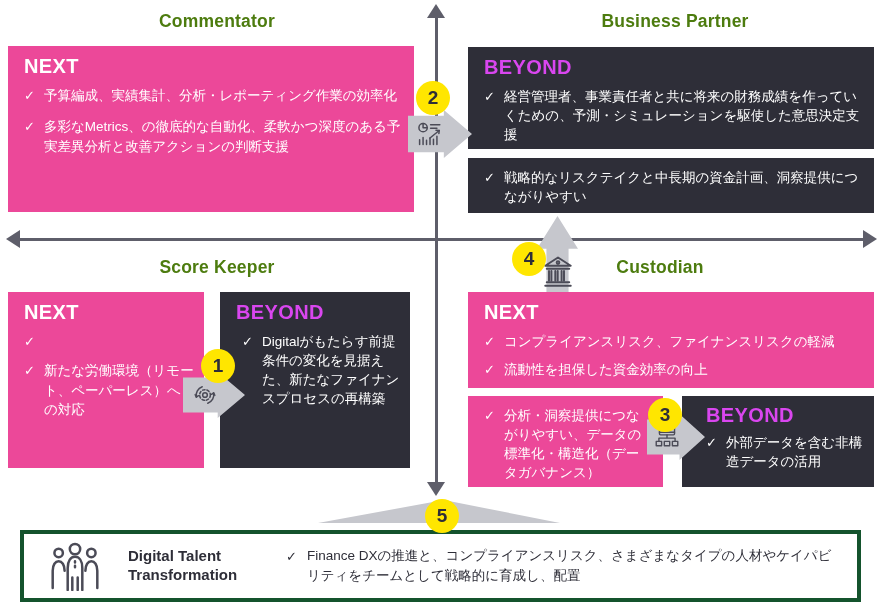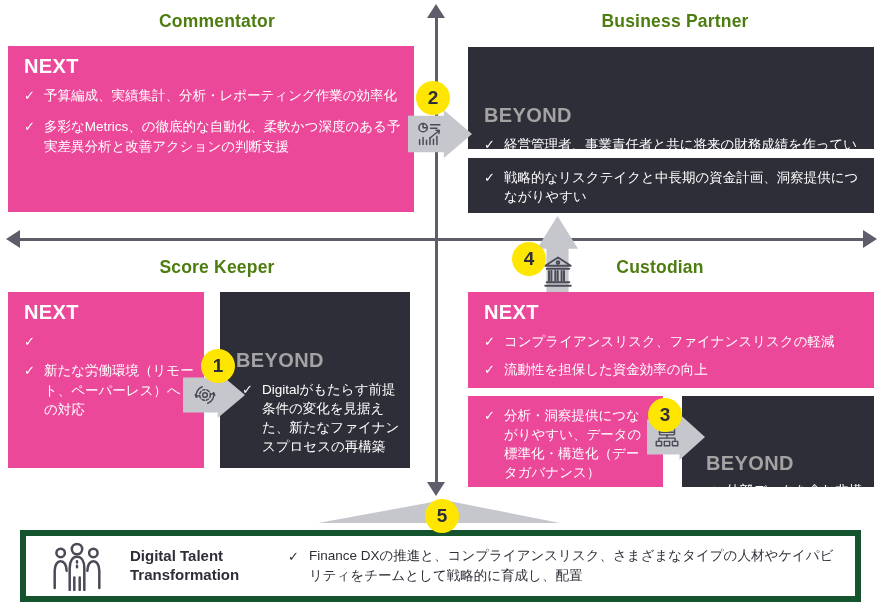--- a/index.html
+++ b/index.html
@@ -14,33 +14,33 @@
   .head-down{border-left:9px solid transparent;border-right:9px solid transparent;border-top:14px solid #5e5e6a;}
   .head-left{border-top:9px solid transparent;border-bottom:9px solid transparent;border-right:14px solid #5e5e6a;}
   .head-right{border-top:9px solid transparent;border-bottom:9px solid transparent;border-left:14px solid #5e5e6a;}
   
   .quad-title{position:absolute;transform:translateX(-50%);font-size:17.5px;font-weight:800;color:#4d7c0f;white-space:nowrap;letter-spacing:.2px;}
   
   .box{position:absolute;color:#fff;box-sizing:border-box;}
   .box.gray{background:#ec4899;}
   .box.dark{background:#2e2e38;}
   .box-label{font-size:20px;font-weight:800;padding:9px 14px 4px 16px;letter-spacing:.4px;color:#fff;}
-  .box-label.yellow{color:#a3a3a3;margin-top:48px;}
+  .box-label.yellow{color:#d946ef;}
   .bullets{display:flex;flex-direction:column;gap:12px;padding:4px 10px 6px 16px;}
   .bullets.only{padding-top:10px;}
   .bullet{display:flex;gap:9px;font-size:13.5px;line-height:1.42;}
   .check{flex:0 0 auto;font-weight:700;font-size:13px;padding-top:1px;}
   
   .block-arrow{position:absolute;background:#c6c7cd;}
   .num-circle{position:absolute;width:34px;height:34px;border-radius:50%;background:#ffe600;color:#2e2e38;
     display:flex;align-items:center;justify-content:center;font-size:19px;font-weight:800;z-index:6;}
   .marker-icon{position:absolute;z-index:5;}
   .icon-stroke{stroke:#4b4b57;fill:none;stroke-width:1.3;stroke-linecap:round;stroke-linejoin:round;}
   
-  .footer-box{position:absolute;left:20px;top:530px;width:841px;height:72px;border:6px solid #14532d;background:#fff;
+  .footer-box{position:absolute;left:20px;top:530px;width:841px;height:72px;border:4px solid #14532d;background:#fff;
     box-sizing:border-box;display:flex;align-items:center;padding:0 14px;}
   .footer-title{margin-left:24px;width:140px;font-size:15px;font-weight:800;line-height:1.25;color:#2e2e38;}
   .footer-bullet{margin-left:18px;flex:1;display:flex;gap:10px;font-size:13.5px;line-height:1.5;color:#2e2e38;}
   .footer-bullet .check{color:#2e2e38;}
 </style>
 </head>
 <body>
 
 <div class="canvas">
 

